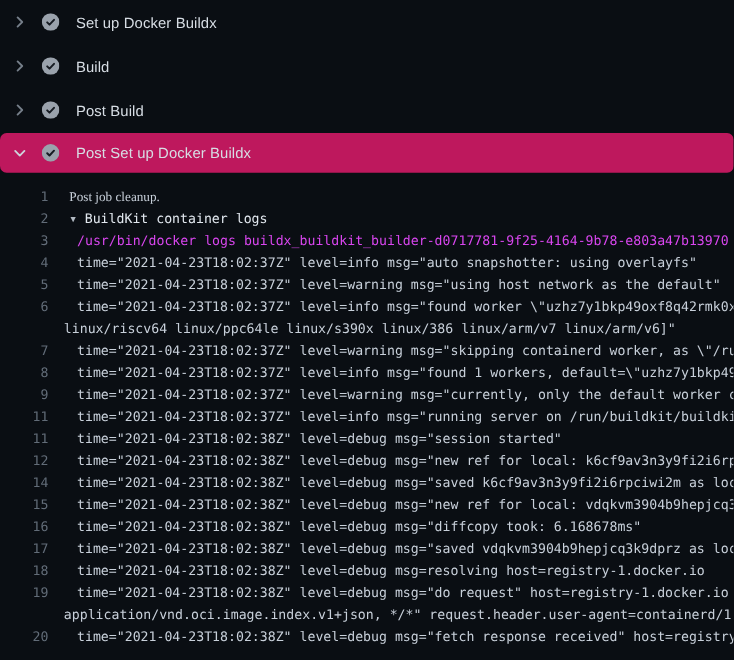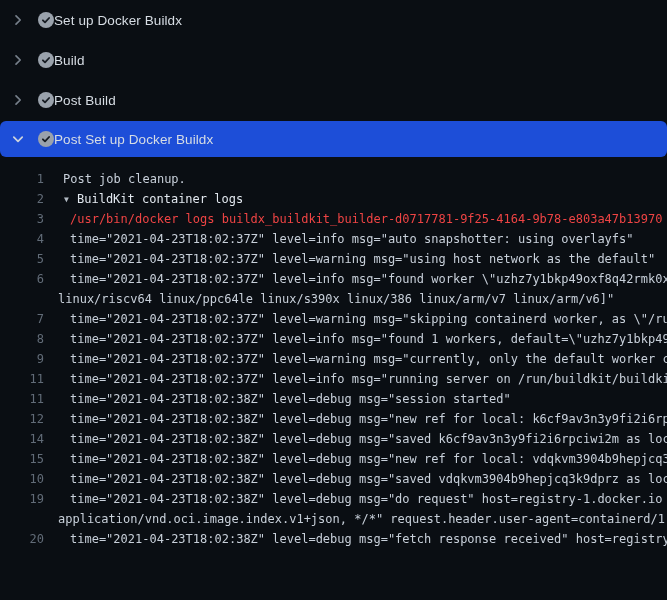--- a/index.html
+++ b/index.html
@@ -14,28 +14,28 @@
   
   .step-row {
     display: flex;
     align-items: center;
     height: 40px;
     padding-left: 10px;
     cursor: pointer;
   }
   .step-row.expanded {
     height: 36px;
-    background: #1d4ed8;
+    background: #be185d;
     border-radius: 6px;
     margin-top: 1px;
   }
   .chev { width: 16px; height: 16px; flex: none; display: block; }
   .status { width: 16px; height: 16px; flex: none; margin-left: 12px; display: block; }
   .step-label {
-    margin-left: 0;
+    margin-left: 15px;
     font-size: 13.5px;
     color: #d7dde4;
     letter-spacing: 0.1px;
     white-space: nowrap;
   }
 
   
   .log-area {
     padding-top: 12px;
     font-family: "DejaVu Sans Mono", monospace;
@@ -46,23 +46,23 @@
   .log-row { display: flex; height: 20px; overflow: hidden; white-space: pre; }
   .log-num {
     width: 44px;
     flex: none;
     text-align: right;
     color: #626c78;
     cursor: pointer;
     user-select: none;
   }
   .log-text { overflow: hidden; white-space: pre; flex: 1 1 auto; }
-  .log-row.plain  .log-text { padding-left: 19px; }
+  .log-row.plain  .log-text { padding-left: 19px; font-family: Liberation Serif, serif; }
   .log-row.group  .log-text { padding-left: 20px; color: #e2e8ef; cursor: pointer; }
-  .log-row.command .log-text { padding-left: 26px; color: #ef4444; }
+  .log-row.command .log-text { padding-left: 26px; color: #d946ef; }
   .log-row.log    .log-text { padding-left: 26px; }
   .log-row.wrap   .log-text { padding-left: 14px; }
   .tri {
     display: inline-block;
     font-size: 8px;
     width: 13px;
     color: #b2bac3;
     vertical-align: 1px;
   }
 </style>
@@ -185,26 +185,34 @@
   <div class="log-row log">
     <span class="log-num">14</span>
     <span class="log-text">time="2021-04-23T18:02:38Z" level=debug msg="saved k6cf9av3n3y9fi2i6rpciwi2m as loca</span>
   </div>
 
   <div class="log-row log">
     <span class="log-num">15</span>
     <span class="log-text">time="2021-04-23T18:02:38Z" level=debug msg="new ref for local: vdqkvm3904b9hepjcq3k</span>
   </div>
 
-
-  <div class="log-row log">
-    <span class="log-num">10</span>
+  <div class="log-row log">
+    <span class="log-num">16</span>
+    <span class="log-text">time="2021-04-23T18:02:38Z" level=debug msg="diffcopy took: 6.168678ms"</span>
+  </div>
+
+  <div class="log-row log">
+    <span class="log-num">17</span>
     <span class="log-text">time="2021-04-23T18:02:38Z" level=debug msg="saved vdqkvm3904b9hepjcq3k9dprz as loca</span>
   </div>
 
+  <div class="log-row log">
+    <span class="log-num">18</span>
+    <span class="log-text">time="2021-04-23T18:02:38Z" level=debug msg=resolving host=registry-1.docker.io</span>
+  </div>
 
   <div class="log-row log">
     <span class="log-num">19</span>
     <span class="log-text">time="2021-04-23T18:02:38Z" level=debug msg="do request" host=registry-1.docker.io r</span>
   </div>
 
   <div class="log-row wrap">
     <span class="log-num"></span>
     <span class="log-text">application/vnd.oci.image.index.v1+json, */*" request.header.user-agent=containerd/1.4</span>
   </div>

